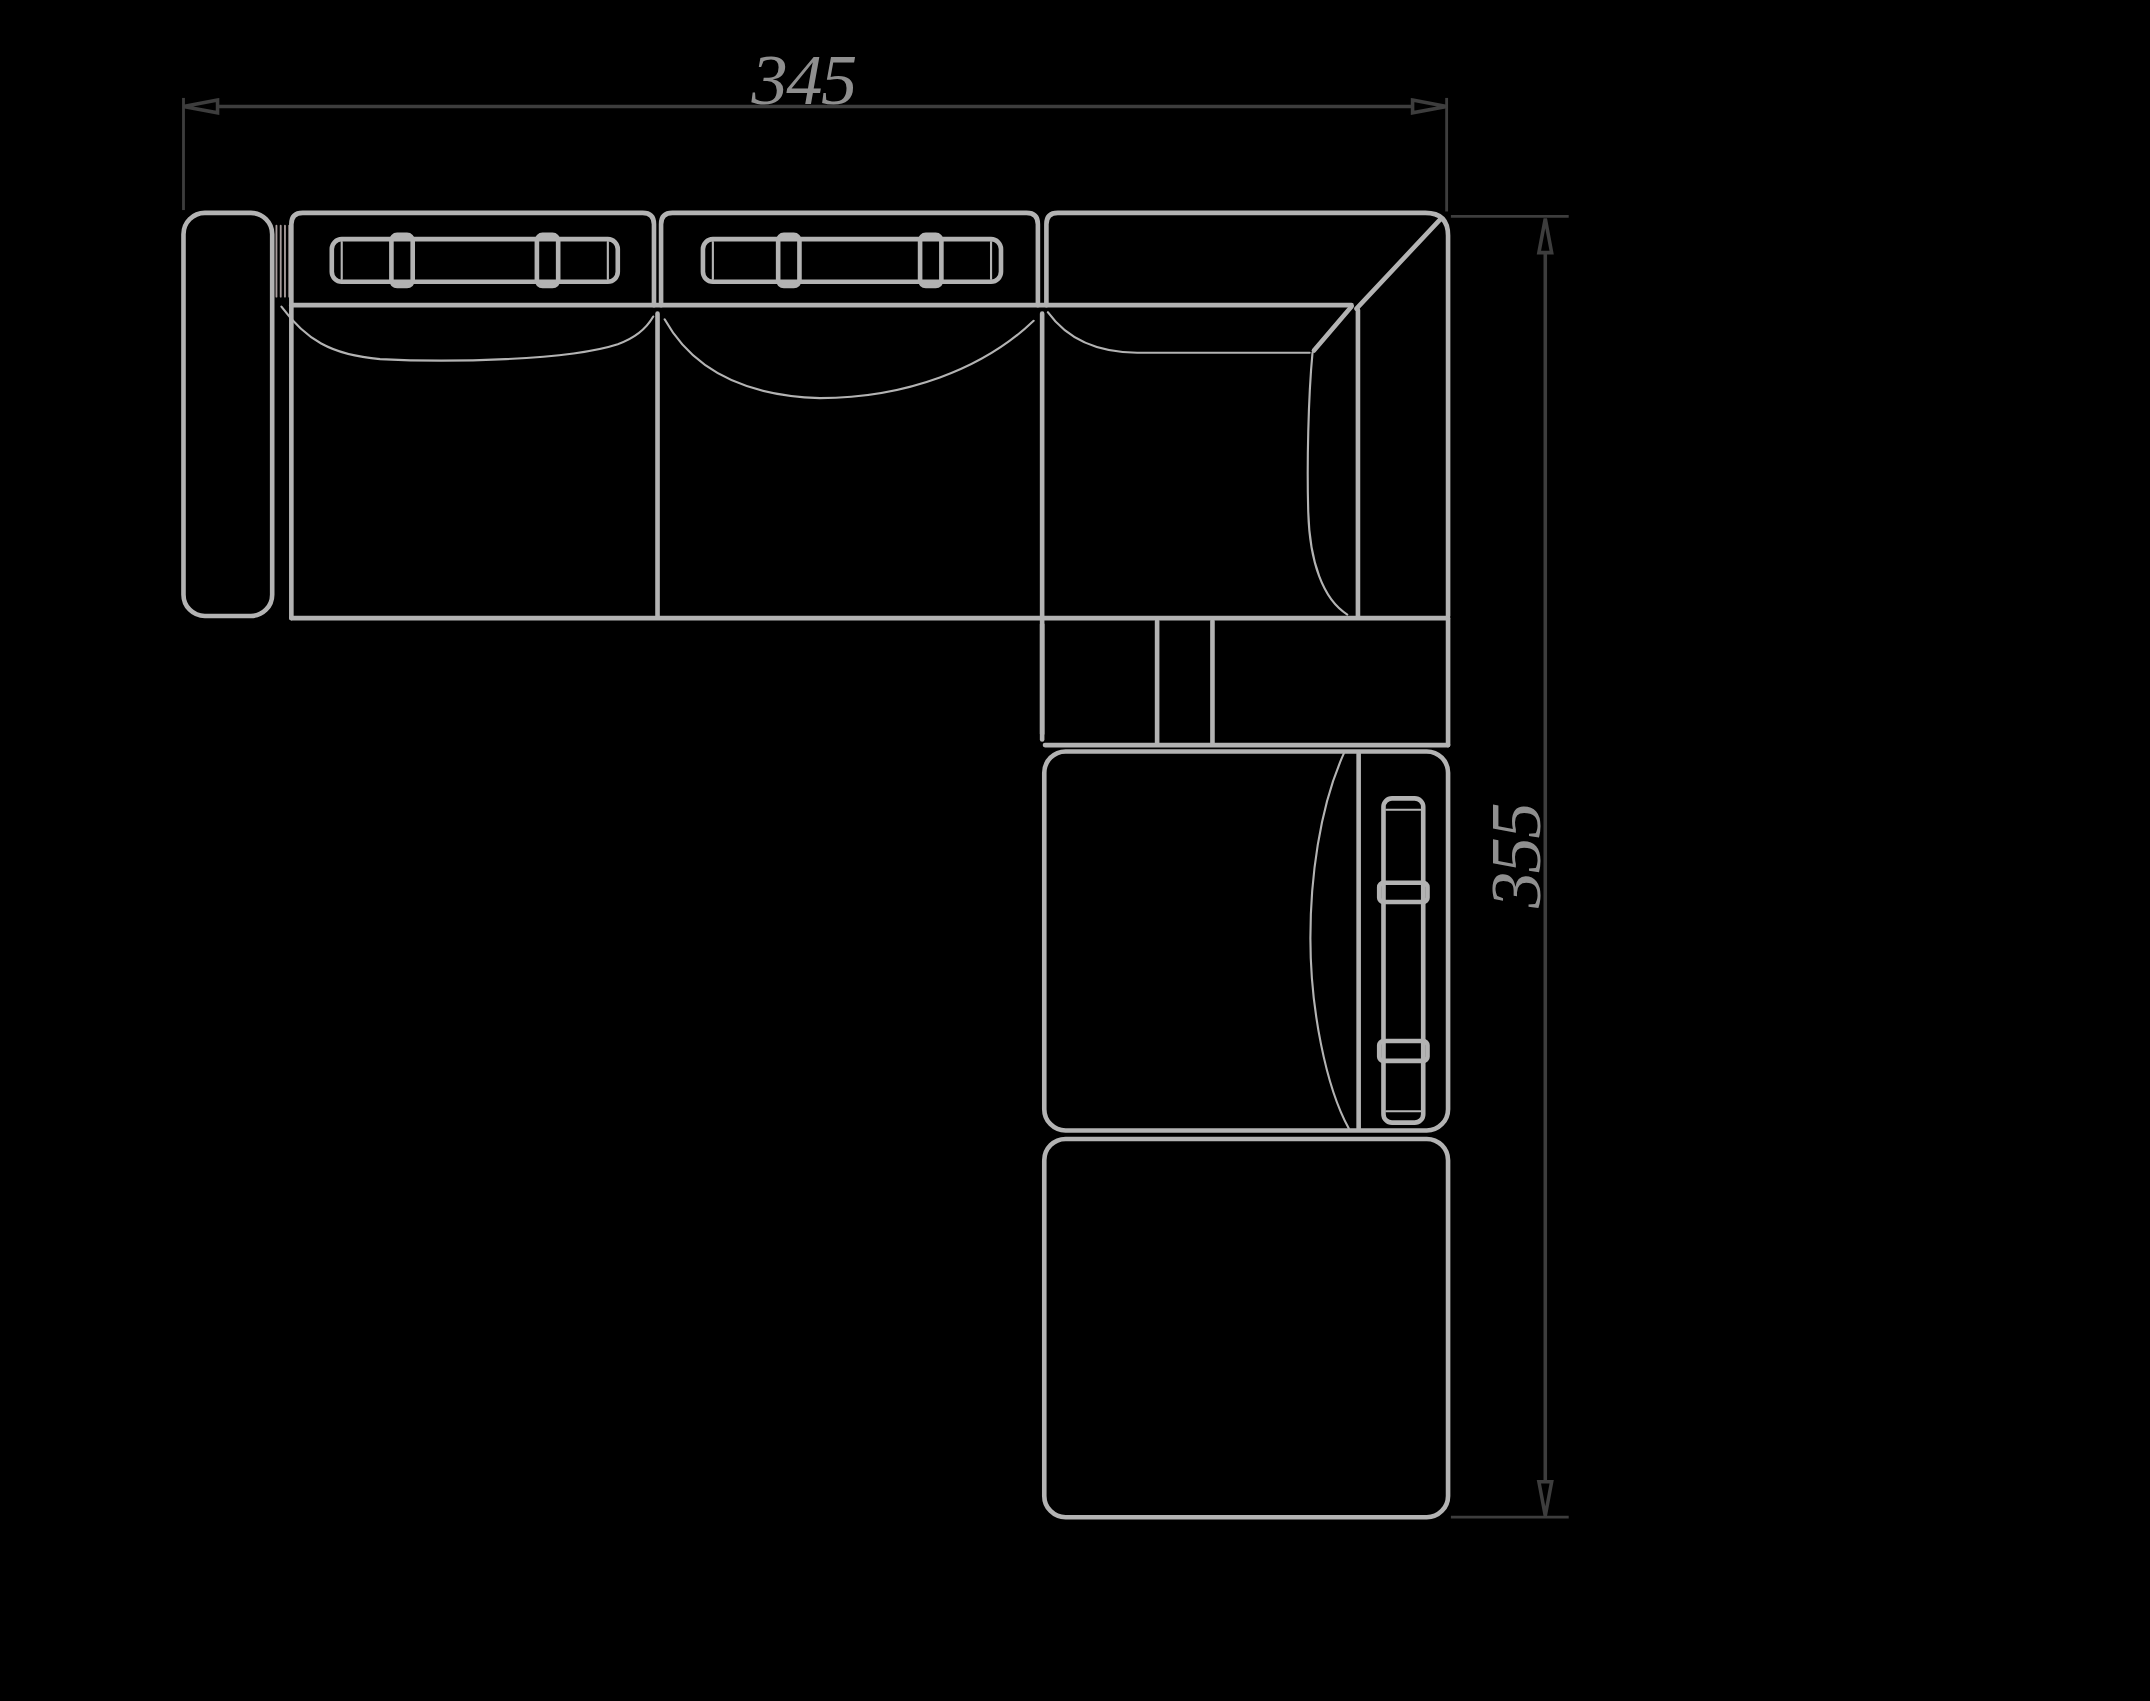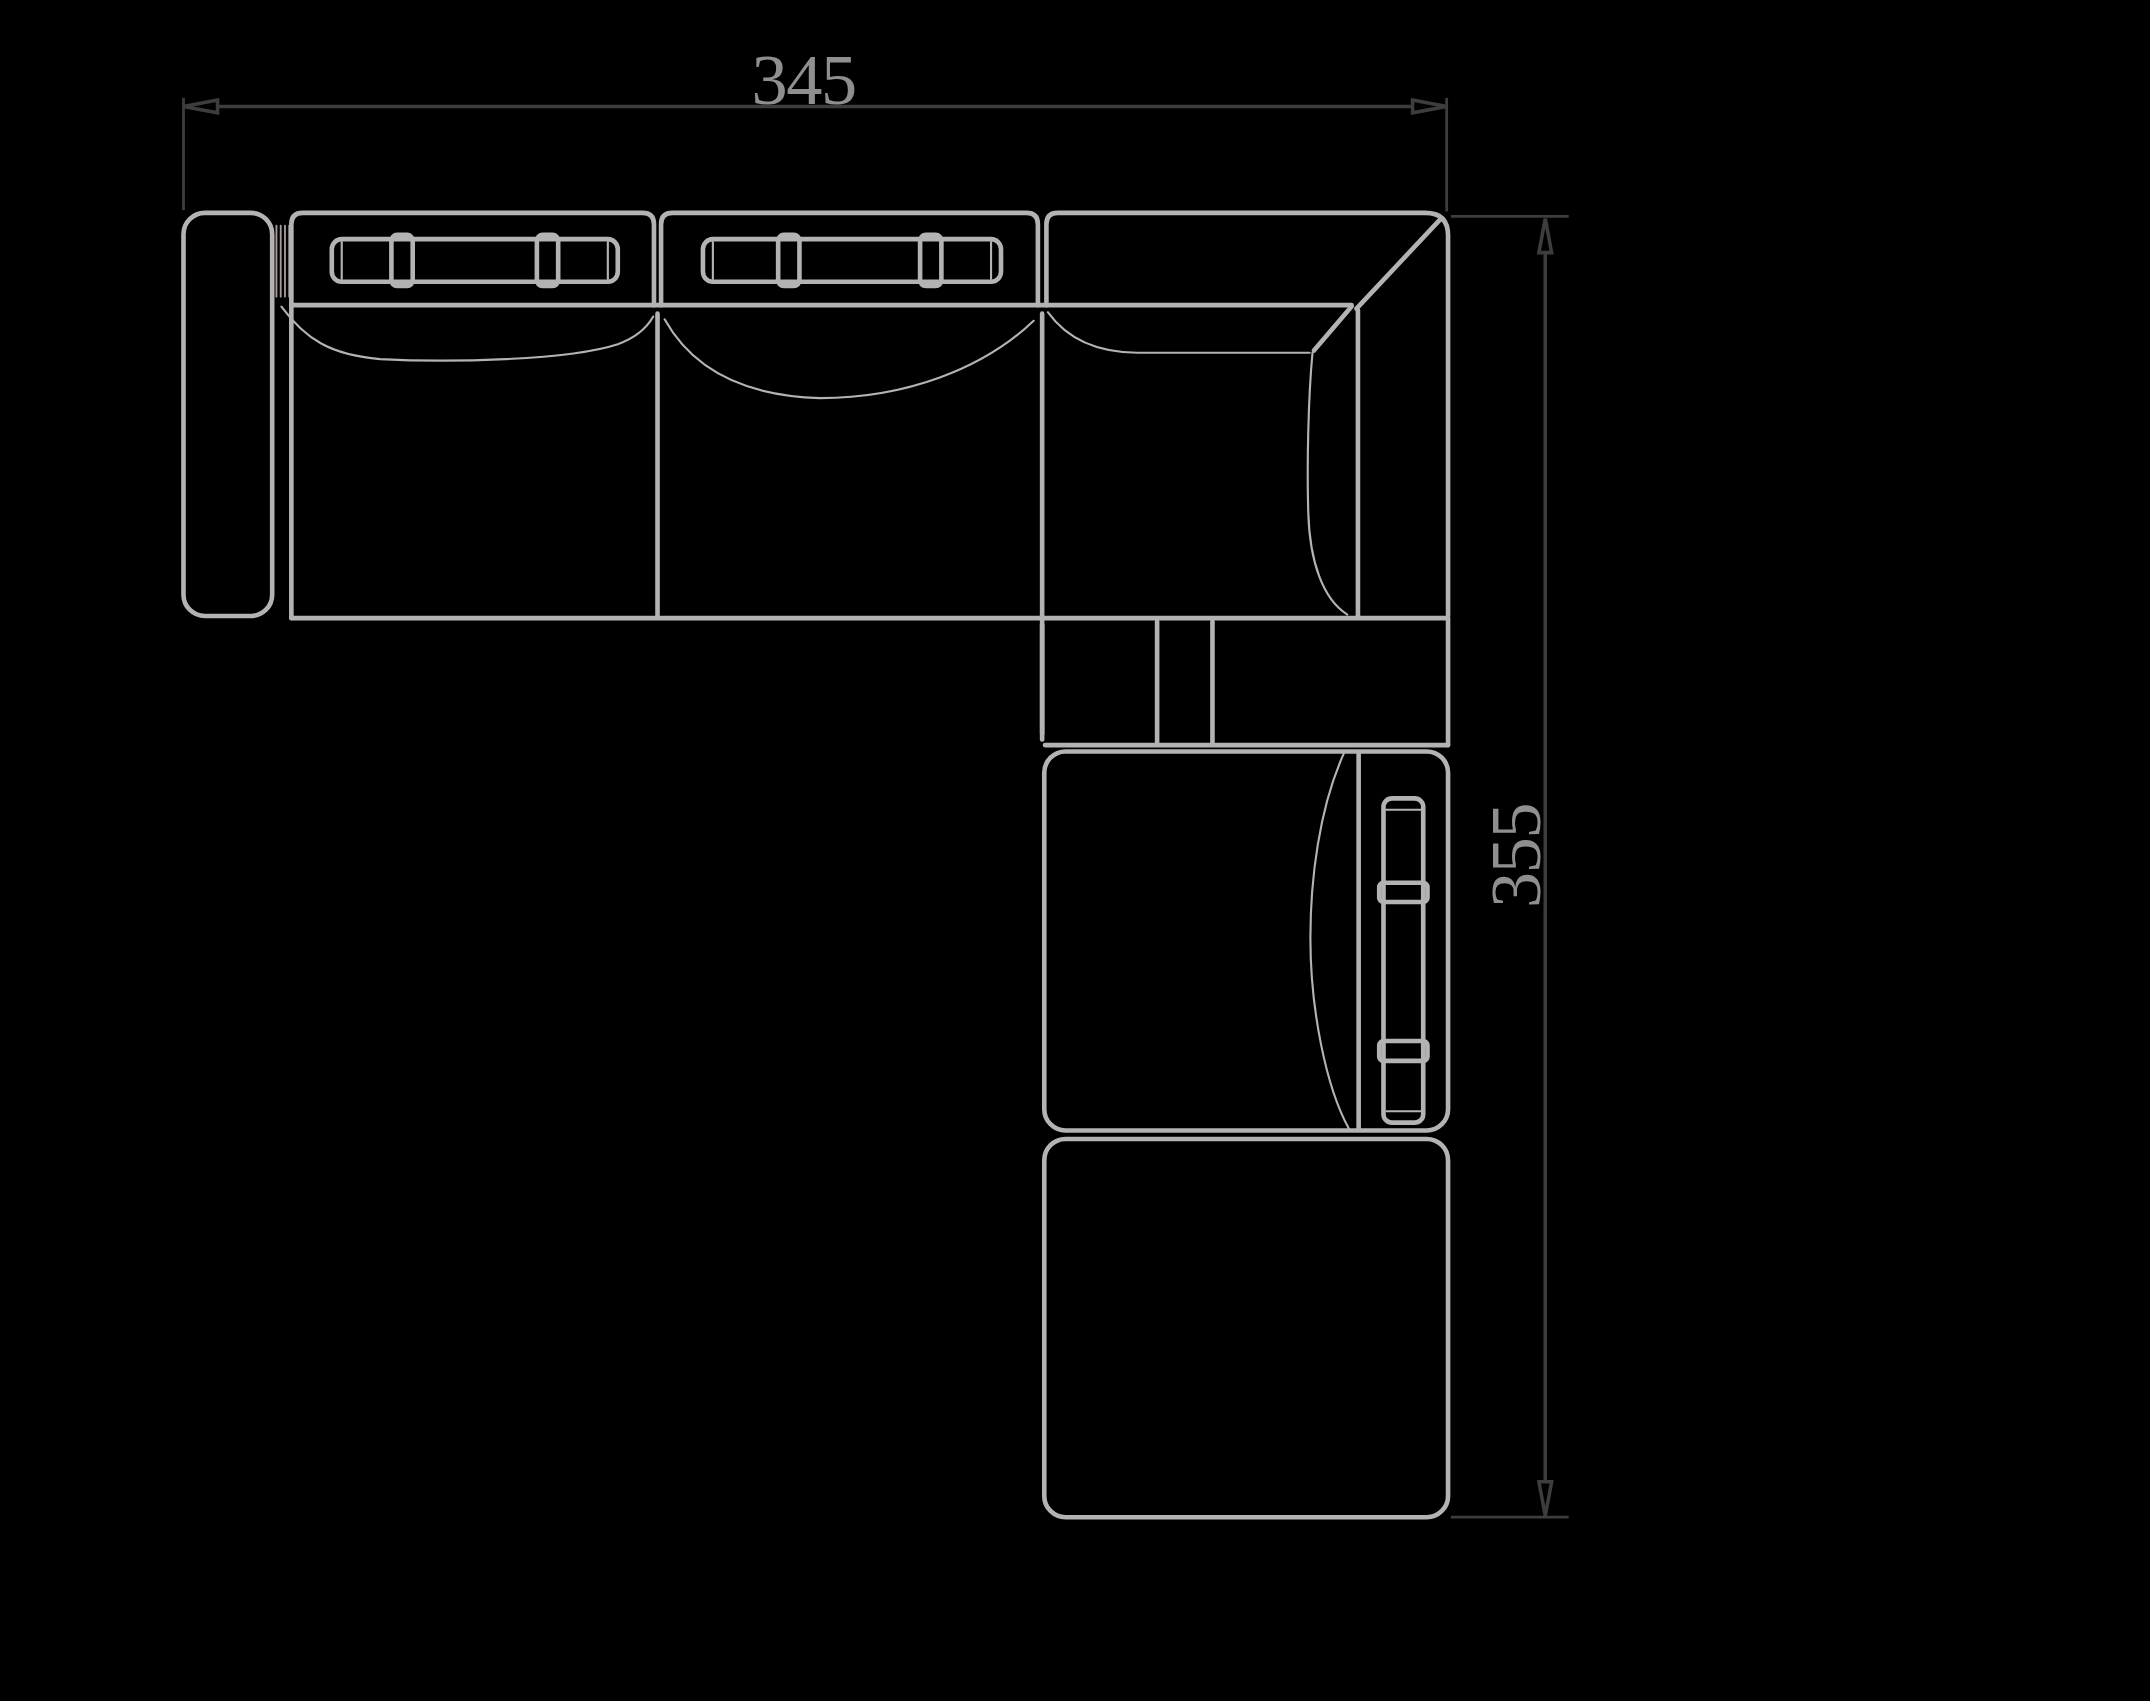--- a/index.html
+++ b/index.html
@@ -5,21 +5,21 @@
   :root{
     --bg:#000000;
     --line:#b3b3b3;
     --hatch:#a79b9b;
     --dim:#3d3d3d;
     --dimtext:#8f8f8f;
   }
   html,body{margin:0;padding:0;background:var(--bg);}
   .canvas-wrap{
     width:2151px;height:1701px;background:var(--bg);
-    position:relative;overflow:hidden;
+    position:relative;overflow:hidden;font-style:italic;
   }
   svg{display:block;}
   .sofa{stroke:var(--line);stroke-width:6.5;fill:none;stroke-linecap:round;stroke-linejoin:round;}
   .sofa-thin{stroke:var(--line);stroke-width:3;fill:none;stroke-linecap:round;}
   .hatch{stroke:var(--hatch);stroke-width:2.6;fill:none;stroke-linecap:round;}
   .dim{stroke:var(--dim);stroke-width:5;fill:none;stroke-linecap:butt;stroke-linejoin:miter;}
   .dim-ext{stroke:var(--dim);stroke-width:4;fill:none;}
   .dim-text{
     fill:var(--dimtext);
     font-family:"Liberation Serif","DejaVu Serif",serif;

